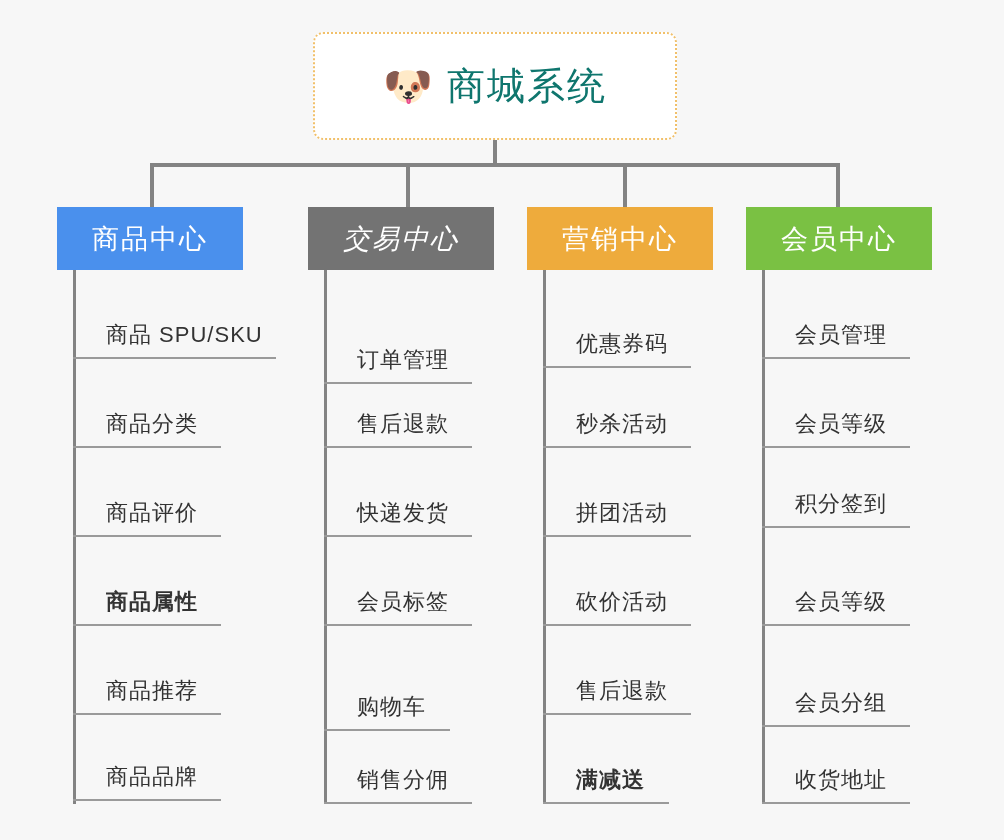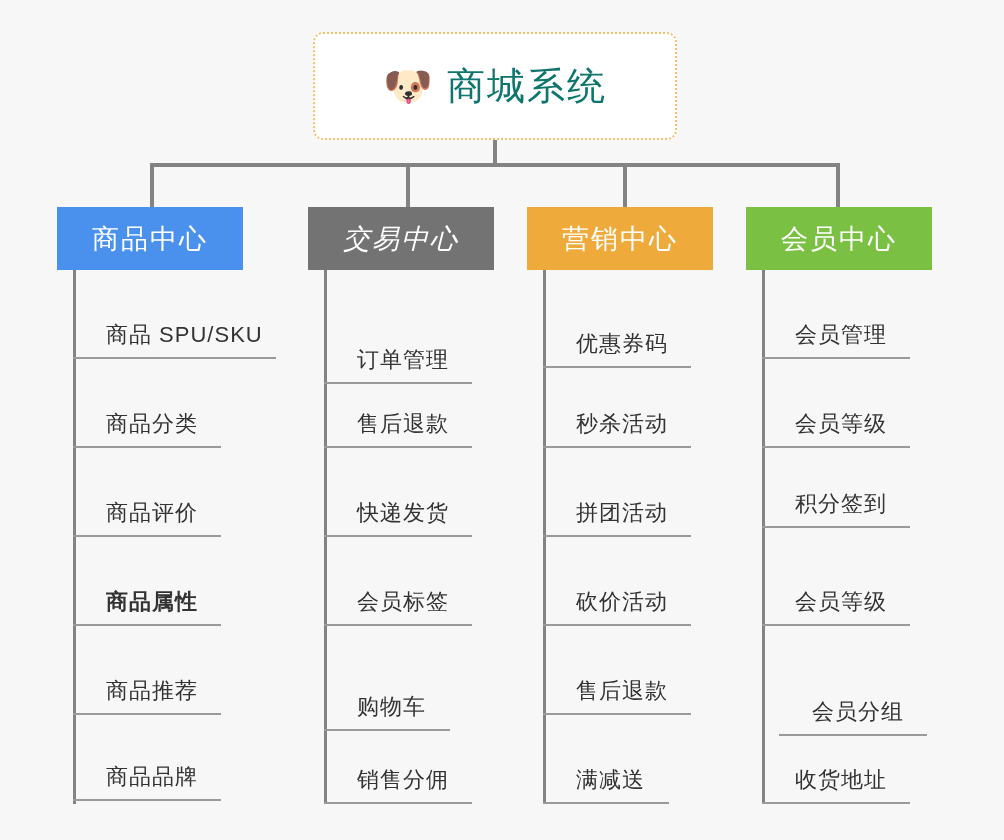--- a/index.html
+++ b/index.html
@@ -216,21 +216,21 @@
           <div class="leaf-rule" style="width: 148px;"></div>
         </div>
         <div class="leaf-item" style="top: 267px; width: 148px;">
           <span class="leaf-label">砍价活动</span>
           <div class="leaf-rule" style="width: 148px;"></div>
         </div>
         <div class="leaf-item" style="top: 356px; width: 148px;">
           <span class="leaf-label">售后退款</span>
           <div class="leaf-rule" style="width: 148px;"></div>
         </div>
-        <div class="leaf-item" style="top: 445px; width: 126px;">
+        <div class="leaf-item" style="top: 445px; width: 126px; font-weight: bold;">
           <span class="leaf-label">满减送</span>
           <div class="leaf-rule" style="width: 126px;"></div>
         </div>
       </div>
       <div class="conn conn-drop" style="left: 836px;"></div>
       <div class="cat-box" style="left: 746px; background: rgb(122, 193, 67);">
         <span>会员中心</span>
       </div>
       <div class="leaf-col" style="left: 762px; height: 534px;">
         <div class="leaf-spine" style="height: 534px;"></div>
@@ -243,21 +243,21 @@
           <div class="leaf-rule" style="width: 148px;"></div>
         </div>
         <div class="leaf-item" style="top: 169px; width: 148px;">
           <span class="leaf-label">积分签到</span>
           <div class="leaf-rule" style="width: 148px;"></div>
         </div>
         <div class="leaf-item" style="top: 267px; width: 148px;">
           <span class="leaf-label">会员等级</span>
           <div class="leaf-rule" style="width: 148px;"></div>
         </div>
-        <div class="leaf-item" style="top: 377px; width: 148px; margin-left: 17px;">
+        <div class="leaf-item" style="top: 368px; width: 148px;">
           <span class="leaf-label">会员分组</span>
           <div class="leaf-rule" style="width: 148px;"></div>
         </div>
         <div class="leaf-item" style="top: 445px; width: 148px;">
           <span class="leaf-label">收货地址</span>
           <div class="leaf-rule" style="width: 148px;"></div>
         </div>
       </div>
     </div>
 

